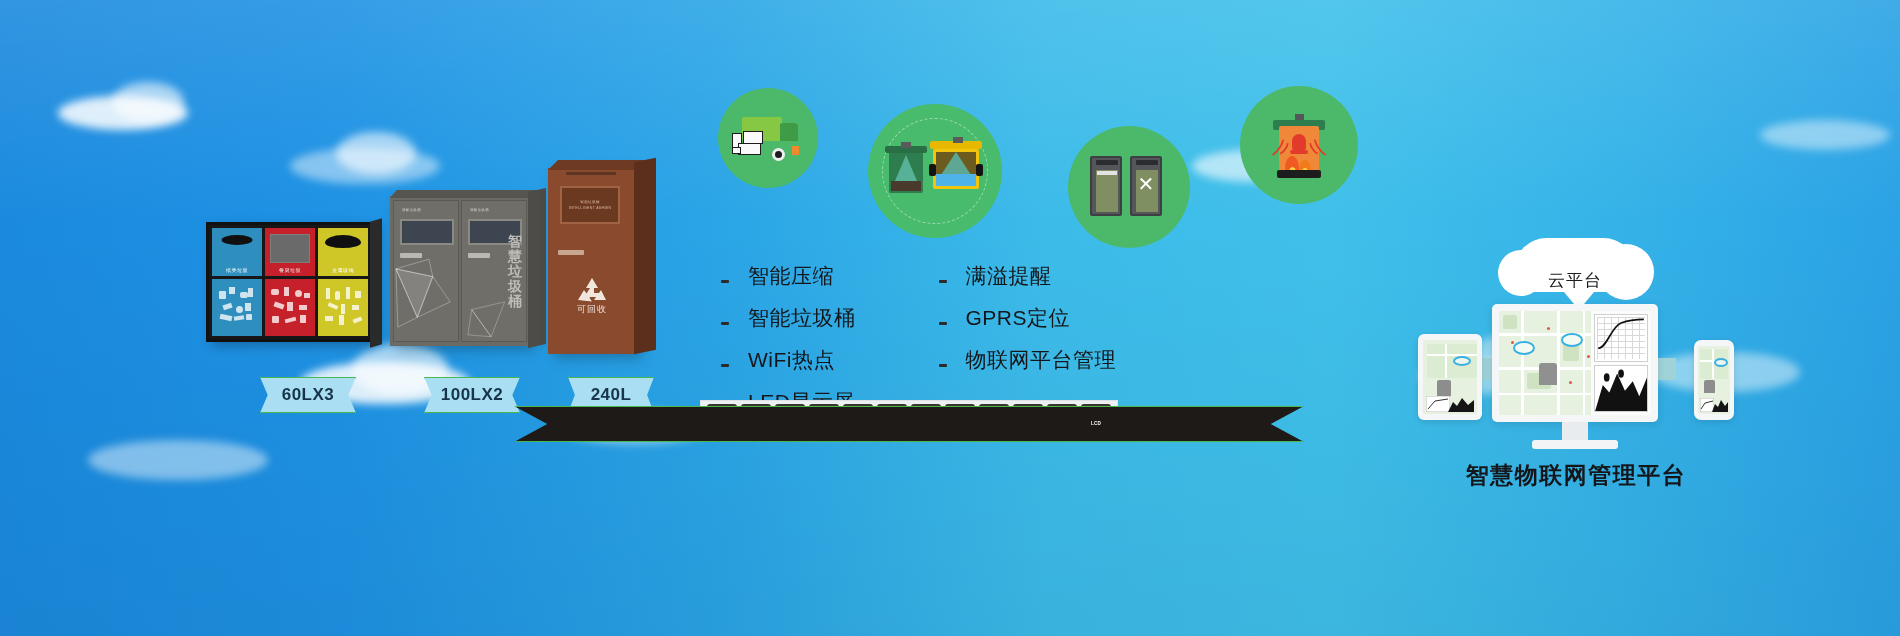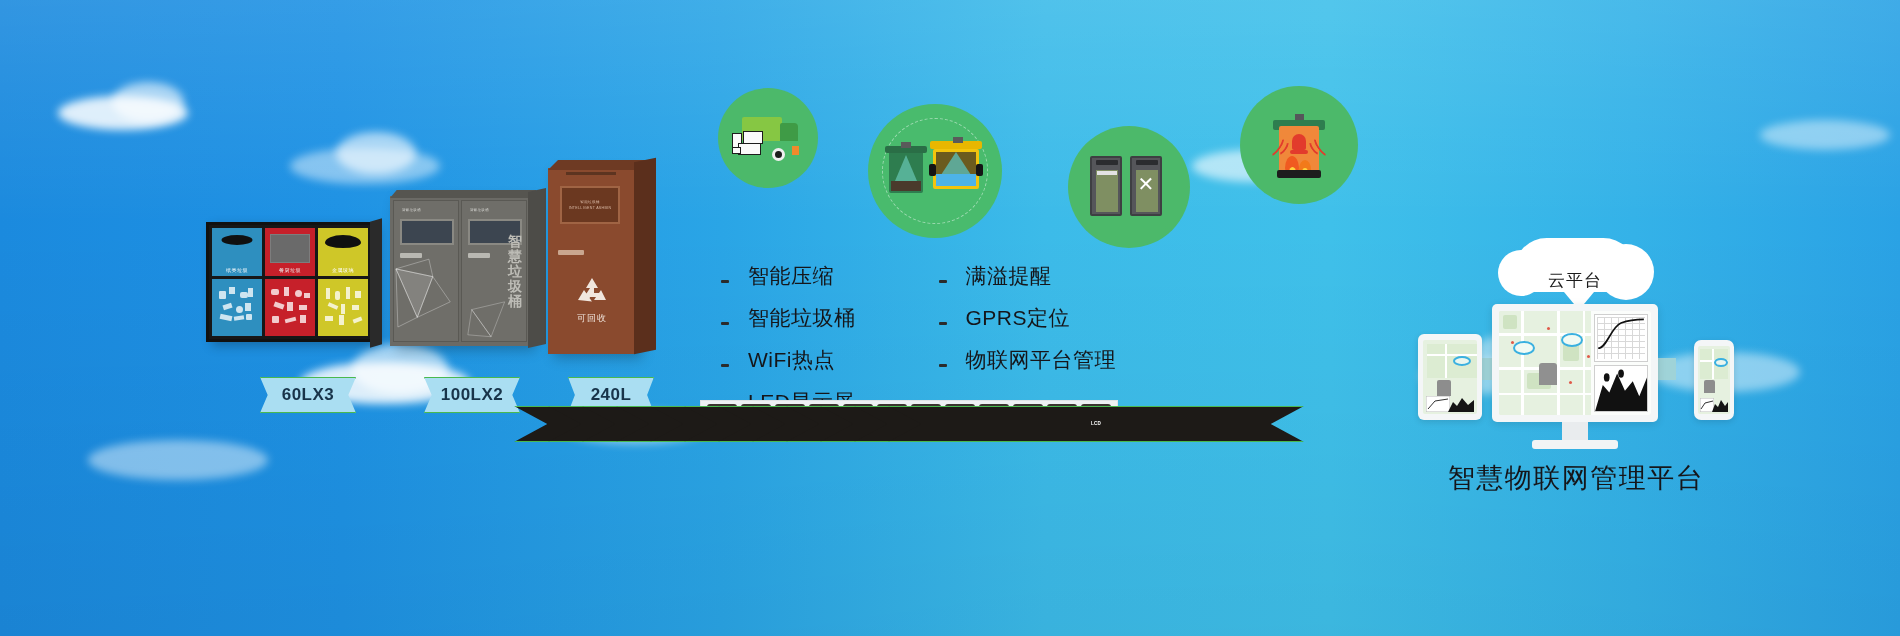--- a/index.html
+++ b/index.html
@@ -119,21 +119,21 @@
   .br-top { position:absolute; top:-8px; left:0; width:88px; height:10px;
             background:#6e3a23; transform:skewX(-45deg); transform-origin:left bottom; }
   .br-screen { position:absolute; top:18px; left:12px; width:60px; height:38px;
                background:#6b3820; border:2px solid #a06444; display:flex;
                flex-direction:column; align-items:center; justify-content:center; gap:2px; }
   .br-screen span { font-size:3.6px; color:#d9b9a5; letter-spacing:.3px; }
   .br-handle { position:absolute; top:82px; left:10px; width:26px; height:5px;
                background:#c9a68f; border-radius:1px; }
   .recycle { position:absolute; top:108px; left:50%; transform:translateX(-50%);
              width:34px; height:30px; }
-  .br-cn { position:absolute; top:144px; left:0; width:88px; text-align:center;
+  .br-cn { position:absolute; top:135px; left:0; width:88px; text-align:center;
            font-size:9px; color:#efe3da; letter-spacing:1px; }
   .br-lid { position:absolute; top:4px; left:18px; width:50px; height:3px; background:#5d3420; }
 
   
   .cap {
     position:absolute; height:36px; background:#aadef2; border:1.5px solid #49b94f;
     display:flex; align-items:center; justify-content:center;
     clip-path:polygon(0 0, 100% 0, 92% 50%, 100% 100%, 0 100%, 8% 50%);
     font-size:17px; font-weight:bold; color:#18344a; letter-spacing:.5px;
   }
@@ -262,21 +262,21 @@
             background:#f4f6f7; border-radius:6px; padding:6px 5px;
             box-shadow:0 2px 6px rgba(0,0,0,.12); }
   .phone { position:absolute; right:6px; top:102px; width:40px; height:80px;
            background:#f4f6f7; border-radius:7px; padding:6px 4px;
            box-shadow:0 2px 6px rgba(0,0,0,.12); }
   .mini-screen { width:100%; height:100%; background:#e6f1e0; border-radius:2px; position:relative; overflow:hidden; }
   .connector { position:absolute; height:22px; background:#9fd3d8; }
 
   .platform-caption {
     position:absolute; left:-20px; top:222px; width:372px; text-align:center;
-    font-size:27px; font-weight:normal; color:#15161a; letter-spacing:1.5px;
+    font-size:23px; font-weight:bold; color:#15161a; letter-spacing:1.5px;
   }
 </style>
 </head>
 <body>
 
 <div class="banner">
 
   <div class="cloud" style="left:58px;  top:96px;  width:130px; height:34px;"></div>
   <div class="cloud s2" style="left:112px; top:82px;  width:72px;  height:40px;"></div>
   <div class="cloud s3" style="left:290px; top:148px; width:150px; height:36px;"></div>

